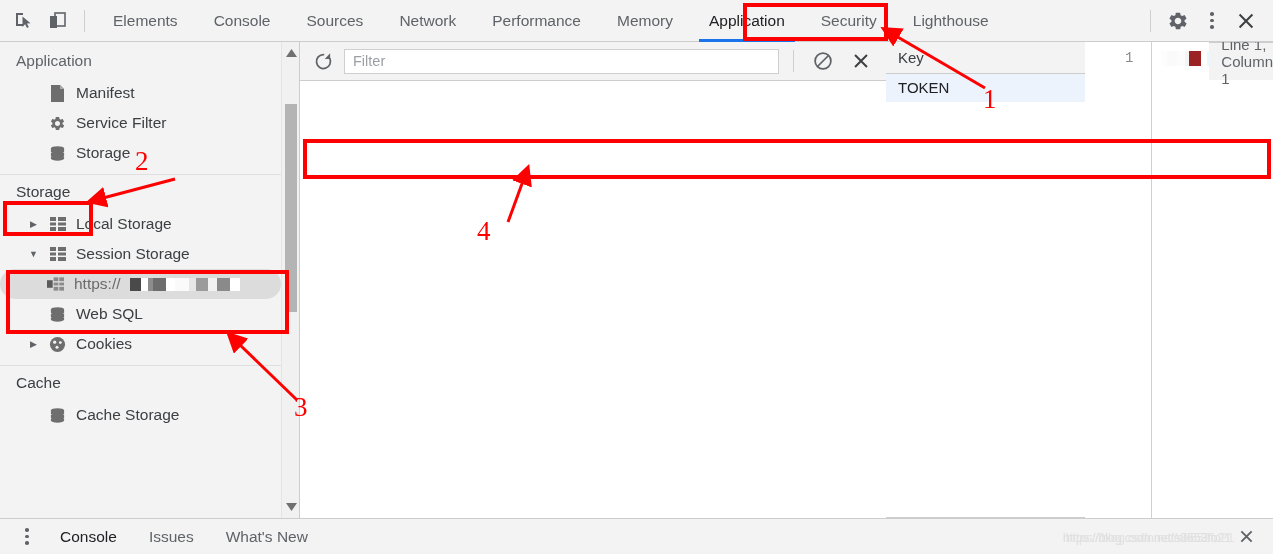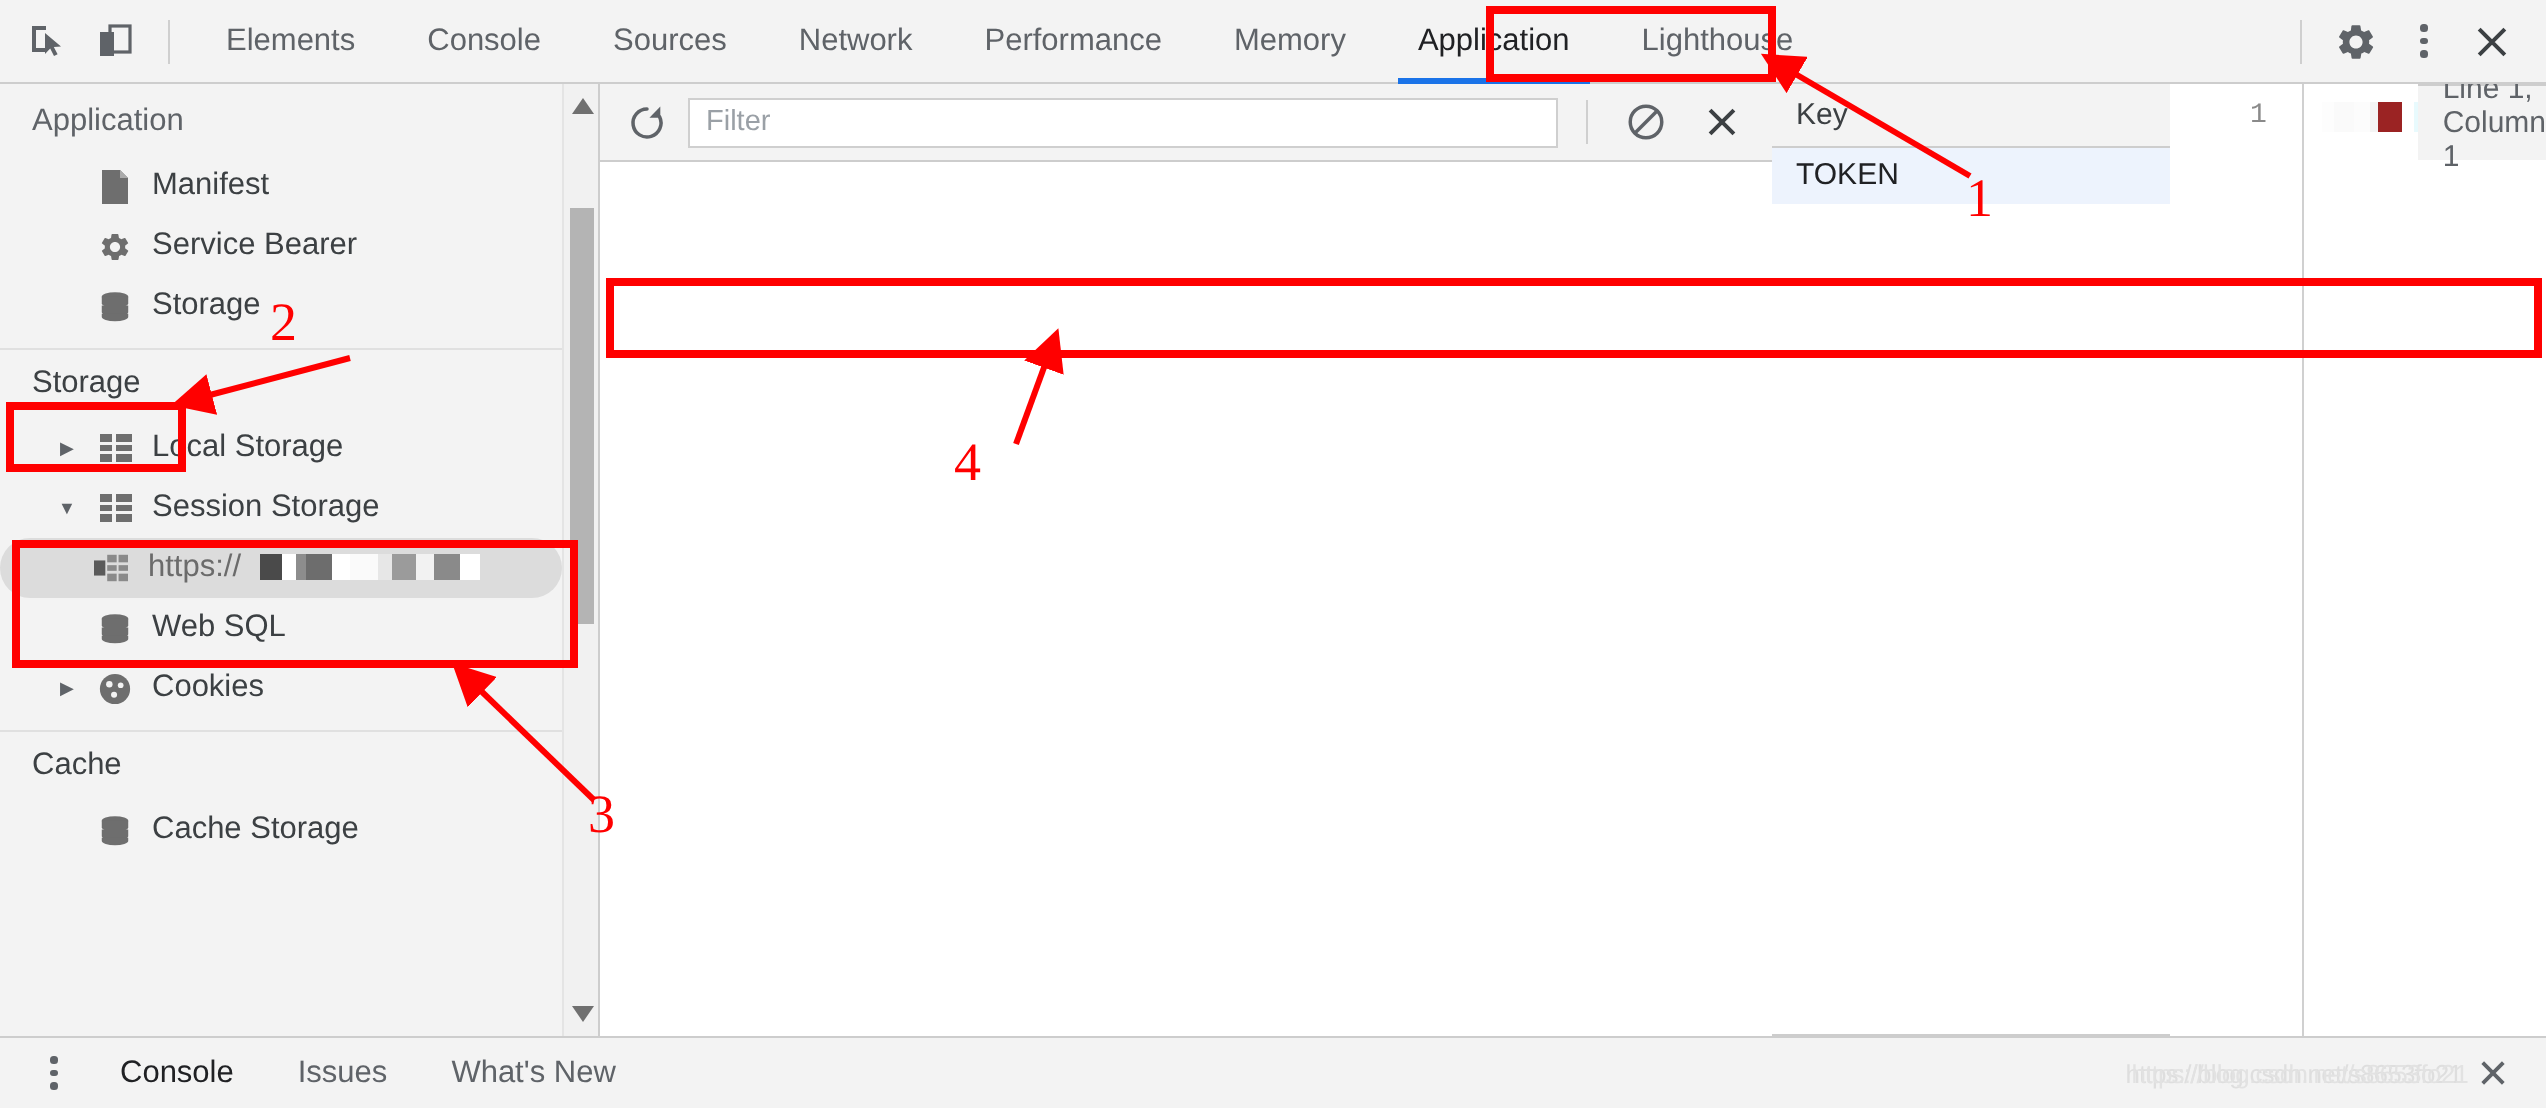--- a/index.html
+++ b/index.html
@@ -245,20 +245,23 @@
       <div class="tab">
           <span>Performance</span>
         </div>
       <div class="tab">
           <span>Memory</span>
         </div>
       <div class="tab active">
           <span>Application</span>
         </div>
       <div class="tab">
+          <span>Security</span>
+        </div>
+      <div class="tab">
           <span>Lighthouse</span>
         </div>
     </div>
 
     <div class="tb-right">
       <div class="tb-sep"></div>
       <div class="tb-icon">
         <svg width="22" height="22" viewBox="0 0 24 24">
           <path fill="#5f6368" d="M19.1 12.9c0-.3.1-.6.1-.9s0-.6-.1-.9l2-1.5c.2-.1.2-.4.1-.6l-1.9-3.2c-.1-.2-.4-.3-.6-.2l-2.3 1c-.5-.4-1-.7-1.6-.9l-.4-2.4c0-.2-.2-.4-.5-.4H10c-.2 0-.4.2-.5.4l-.3 2.4c-.6.2-1.1.5-1.6.9l-2.3-1c-.2-.1-.5 0-.6.2L2.8 9c-.1.2-.1.5.1.6l2 1.5c0 .3-.1.6-.1.9s0 .6.1.9l-2 1.5c-.2.1-.2.4-.1.6l1.9 3.2c.1.2.4.3.6.2l2.3-1c.5.4 1 .7 1.6.9l.4 2.4c0 .2.2.4.5.4h3.9c.2 0 .4-.2.5-.4l.4-2.4c.6-.2 1.1-.6 1.6-.9l2.3 1c.2.1.5 0 .6-.2l1.9-3.2c.1-.2.1-.5-.1-.6l-2.1-1.5zM12 15.6c-2 0-3.6-1.6-3.6-3.6S10 8.4 12 8.4s3.6 1.6 3.6 3.6-1.6 3.6-3.6 3.6z"></path>
         </svg>
@@ -296,21 +299,21 @@
           <span class="sb-label">Manifest</span>
         </div>
 
         <div class="sb-item">
           <span class="sb-arrow"></span>
           <span class="sb-ico">
             <svg width="17" height="17" viewBox="0 0 24 24">
                 <path fill="#6e6e6e" d="M19.1 12.9c0-.3.1-.6.1-.9s0-.6-.1-.9l2-1.5c.2-.1.2-.4.1-.6l-1.9-3.2c-.1-.2-.4-.3-.6-.2l-2.3 1c-.5-.4-1-.7-1.6-.9l-.4-2.4c0-.2-.2-.4-.5-.4H10c-.2 0-.4.2-.5.4l-.3 2.4c-.6.2-1.1.5-1.6.9l-2.3-1c-.2-.1-.5 0-.6.2L2.8 9c-.1.2-.1.5.1.6l2 1.5c0 .3-.1.6-.1.9s0 .6.1.9l-2 1.5c-.2.1-.2.4-.1.6l1.9 3.2c.1.2.4.3.6.2l2.3-1c.5.4 1 .7 1.6.9l.4 2.4c0 .2.2.4.5.4h3.9c.2 0 .4-.2.5-.4l.4-2.4c.6-.2 1.1-.6 1.6-.9l2.3 1c.2.1.5 0 .6-.2l1.9-3.2c.1-.2.1-.5-.1-.6l-2.1-1.5zM12 15.6c-2 0-3.6-1.6-3.6-3.6S10 8.4 12 8.4s3.6 1.6 3.6 3.6-1.6 3.6-3.6 3.6z"></path>
               </svg>
           </span>
-          <span class="sb-label">Service Bearer</span>
+          <span class="sb-label">Service Filter</span>
         </div>
 
         <div class="sb-item">
           <span class="sb-arrow"></span>
           <span class="sb-ico">
             <svg width="17" height="17" viewBox="0 0 18 18">
               <ellipse cx="9" cy="3.6" rx="7" ry="2.4" fill="#6e6e6e"></ellipse>
               <path d="M2 3.6 v3.4 a7 2.4 0 0 0 14 0 V3.6 z" fill="#6e6e6e"></path>
               <path d="M2 8.2 v3.4 a7 2.4 0 0 0 14 0 V8.2 z" fill="#6e6e6e"></path>
               <path d="M2 12.6 v1.6 a7 2.4 0 0 0 14 0 v-1.6 z" fill="#6e6e6e"></path>

